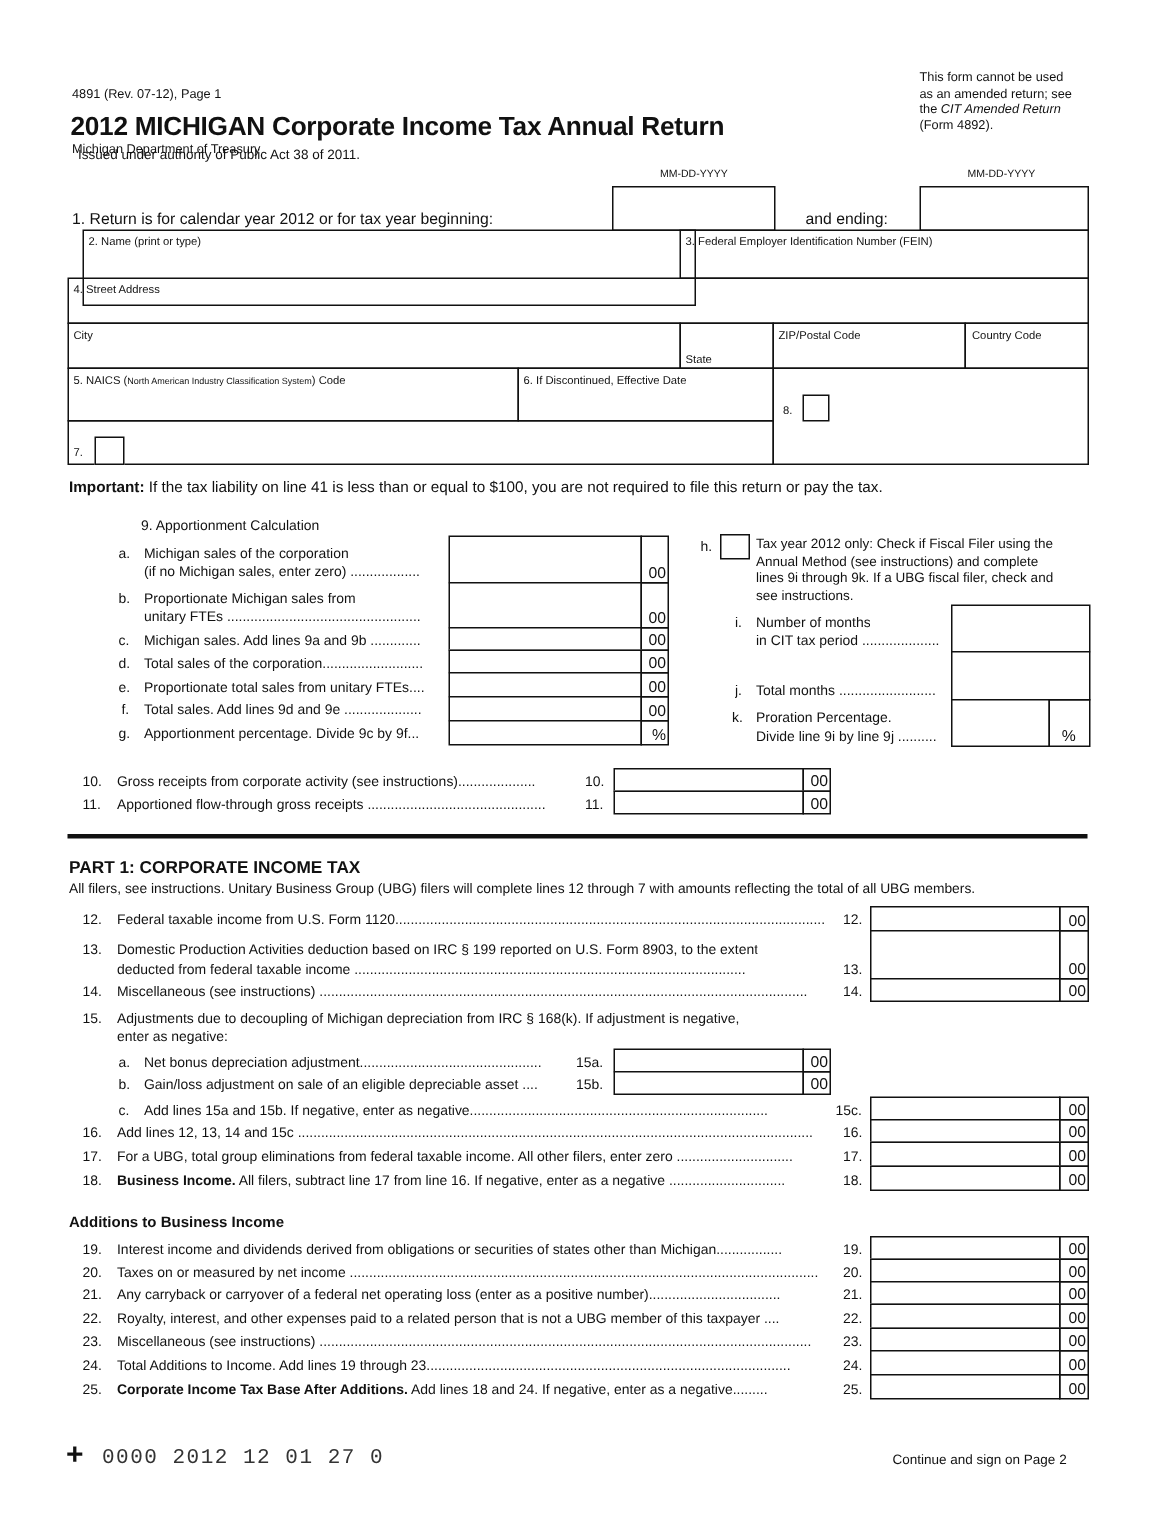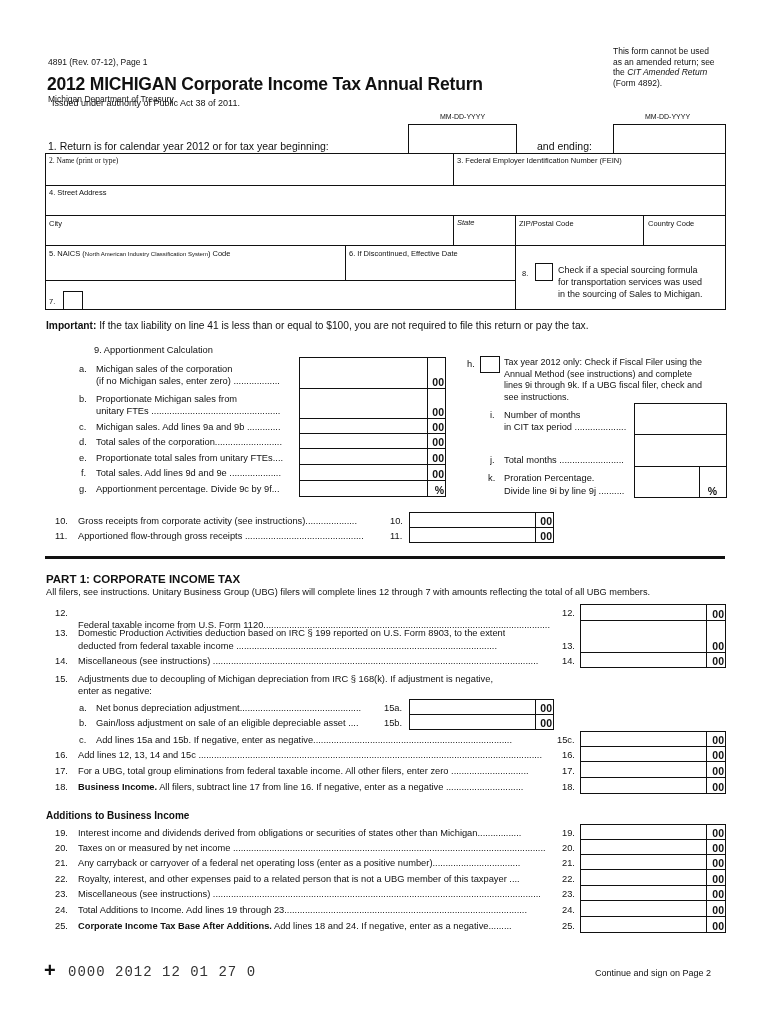--- a/index.html
+++ b/index.html
@@ -5,21 +5,21 @@
   html, body { margin:0; padding:0; background:#fff; }
   body { width:770px; height:1024px; position:relative; overflow:hidden;
          font-family:"Liberation Sans", sans-serif; color:#111; }
   .abs { position:absolute; }
   .t8 { font-size:8px; line-height:10px; white-space:nowrap; }
   .t7 { font-size:7px; white-space:nowrap; }
   .t11 { font-size:11px; line-height:13px; white-space:nowrap; }
   .box { position:absolute; border:1.3px solid #111; box-sizing:border-box; background:#fff; }
   .cell { position:absolute; border:1.3px solid #111; box-sizing:border-box; }
   .cents { position:absolute; border:1.3px solid #111; box-sizing:border-box;
-           font-size:10.5px; text-align:left; padding-right:1px; display:flex; align-items:flex-end; justify-content:flex-end; line-height:12px;font-weight:bold; }
+           font-size:10.5px; text-align:left; padding-right:1px; display:flex; align-items:flex-end; justify-content:flex-end; line-height:12px; }
   .chk { position:absolute; width:17px; height:17px; border:1.3px solid #111; box-sizing:border-box; background:#fff; }
   .lbl { position:absolute; font-size:7.5px; white-space:nowrap; }
   .bold { font-weight:bold; }
   .rowtxt { position:absolute; font-size:9.3px; line-height:11px; white-space:nowrap; overflow:hidden; }
   .rule { position:absolute; background:#111; }
   input.field { position:absolute; border:none; background:transparent; outline:none; font-family:"Liberation Sans", sans-serif; font-size:10px; padding:0 2px; box-sizing:border-box; }
 </style>
 </head>
 <body>
 
@@ -39,34 +39,34 @@
 <div class="abs t7" style="left:645px;top:113px;">MM-DD-YYYY</div>
 <div class="abs t11" style="left:48px;top:140px;font-size:10.5px;">1.  Return is for calendar year 2012 or for tax year beginning:</div>
 <div class="box" style="left:408px;top:124px;width:109px;height:30px;">
   <input class="field" style="left: 0px; top: 0px; width: 100%; height: 100%;" value="">
 </div>
 <div class="abs t11" style="left:537px;top:140px;font-size:10.5px;">and ending:</div>
 <div class="box" style="left:613px;top:124px;width:113px;height:30px;">
   <input class="field" style="left: 0px; top: 0px; width: 100%; height: 100%;" value="">
 </div>
 
-<div class="cell" style="left:45px;top:153px;width:409px;height:33px;font-family:Liberation Serif, serif;">
+<div class="cell" style="left:55px;top:153px;width:409px;height:51px;">
   <span class="lbl" style="left:3px;top:2px;">2.  Name (print or type)</span>
 </div>
 <div class="cell" style="left:453px;top:153px;width:273px;height:33px;">
   <span class="lbl" style="left:3px;top:2px;">3. Federal Employer Identification Number (FEIN)</span>
 </div>
 <div class="cell" style="left:45px;top:185px;width:681px;height:31px;">
   <span class="lbl" style="left:3px;top:2px;">4. Street Address</span>
 </div>
 <div class="cell" style="left:45px;top:215px;width:409px;height:31px;">
   <span class="lbl" style="left:3px;top:3px;">City</span>
 </div>
 <div class="cell" style="left:453px;top:215px;width:63px;height:31px;">
-  <span class="lbl" style="left:3px;top:2px;font-style:italic;">State</span>
+  <span class="lbl" style="left:3px;top:19px;">State</span>
 </div>
 <div class="cell" style="left:515px;top:215px;width:129px;height:31px;">
   <span class="lbl" style="left:3px;top:3px;">ZIP/Postal Code</span>
 </div>
 <div class="cell" style="left:643px;top:215px;width:83px;height:31px;">
   <span class="lbl" style="left:4px;top:3px;">Country Code</span>
 </div>
 
 <div class="cell" style="left:45px;top:245px;width:301px;height:36px;">
   <span class="lbl" style="left:3px;top:3px;"><span>5.  NAICS (</span><span style="font-size:6px;">North American Industry Classification System</span><span>) Code</span></span>
@@ -74,25 +74,20 @@
 <div class="cell" style="left:345px;top:245px;width:171px;height:36px;">
   <span class="lbl" style="left:3px;top:3px;">6. If Discontinued, Effective Date</span>
 </div>
 <div class="cell" style="left:45px;top:280px;width:471px;height:30px;">
   <span class="lbl" style="left:3px;top:16px;">7.</span>
   <div class="chk" style="left:17px;top:10px;width:20px;height:19px;"></div>
 </div>
 <div class="cell" style="left:515px;top:245px;width:211px;height:65px;">
   <span class="lbl" style="left:6px;top:23px;">8.</span>
   <div class="chk" style="left:19px;top:17px;width:18px;height:18px;"></div>
-  <div class="abs" style="left:42px;top:18px;font-size:9px;line-height:12px;white-space:nowrap;">
-    <div>Check if a special sourcing formula</div>
-    <div>for transportation services was used</div>
-    <div>in the sourcing of Sales to Michigan.</div>
-  </div>
 </div>
 
 <div class="abs" style="left:46px;top:320px;font-size:10.2px;white-space:nowrap;"><b>Important:</b><span> If the tax liability on line 41 is less than or equal to $100, you are not required to file this return or pay the tax.</span></div>
 
 <div class="abs" style="left:58px;top:345px;font-size:9.3px;white-space:nowrap;padding-left:36px;">9.  Apportionment Calculation</div>
 
 <div class="rowtxt" style="left:79px;top:364px;">a.</div>
 <div class="rowtxt" style="left:96px;top:364px;">Michigan sales of the corporation</div>
 <div class="rowtxt" style="left:96px;top:376px;width:200px;">(if no Michigan sales, enter zero) ..................</div>
 <div class="box" style="left:299px;top:357px;width:129px;height:32px;"></div>
@@ -163,21 +158,21 @@
 <div class="rowtxt" style="left:390px;top:531px;">11.</div>
 <div class="box" style="left:409px;top:527px;width:127px;height:16px;"></div>
 <div class="cents" style="left:535px;top:527px;width:19px;height:16px;">00</div>
 
 <div class="rule" style="left:45px;top:556px;width:680px;height:3px;"></div>
 
 <div class="abs bold" style="left:46px;top:573px;font-size:11.5px;white-space:nowrap;">PART 1: CORPORATE INCOME TAX</div>
 <div class="abs" style="left:46px;top:587px;font-size:9.2px;white-space:nowrap;">All filers, see instructions. Unitary Business Group (UBG) filers will complete lines 12 through 7 with amounts reflecting the total of all UBG members.</div>
 
 <div class="rowtxt" style="left:55px;top:608px;">12.</div>
-<div class="rowtxt" style="left:78px;top:608px;width:472px;margin-top:12px;">Federal taxable income from U.S. Form 1120...............................................................................................................</div>
+<div class="rowtxt" style="left:78px;top:608px;width:472px;">Federal taxable income from U.S. Form 1120...............................................................................................................</div>
 <div class="rowtxt" style="left:562px;top:608px;">12.</div>
 <div class="box" style="left:580px;top:604px;width:127px;height:17px;"></div>
 <div class="cents" style="left:706px;top:604px;width:20px;height:17px;">00</div>
 
 <div class="rowtxt" style="left:55px;top:628px;">13.</div>
 <div class="rowtxt" style="left:78px;top:628px;">Domestic Production Activities deduction based on IRC § 199 reported on U.S. Form 8903, to the extent</div>
 <div class="rowtxt" style="left:78px;top:641px;width:472px;">deducted from federal taxable income .....................................................................................................</div>
 <div class="rowtxt" style="left:562px;top:641px;">13.</div>
 <div class="box" style="left:580px;top:620px;width:127px;height:33px;"></div>
 <div class="cents" style="left:706px;top:620px;width:20px;height:33px;">00</div>

